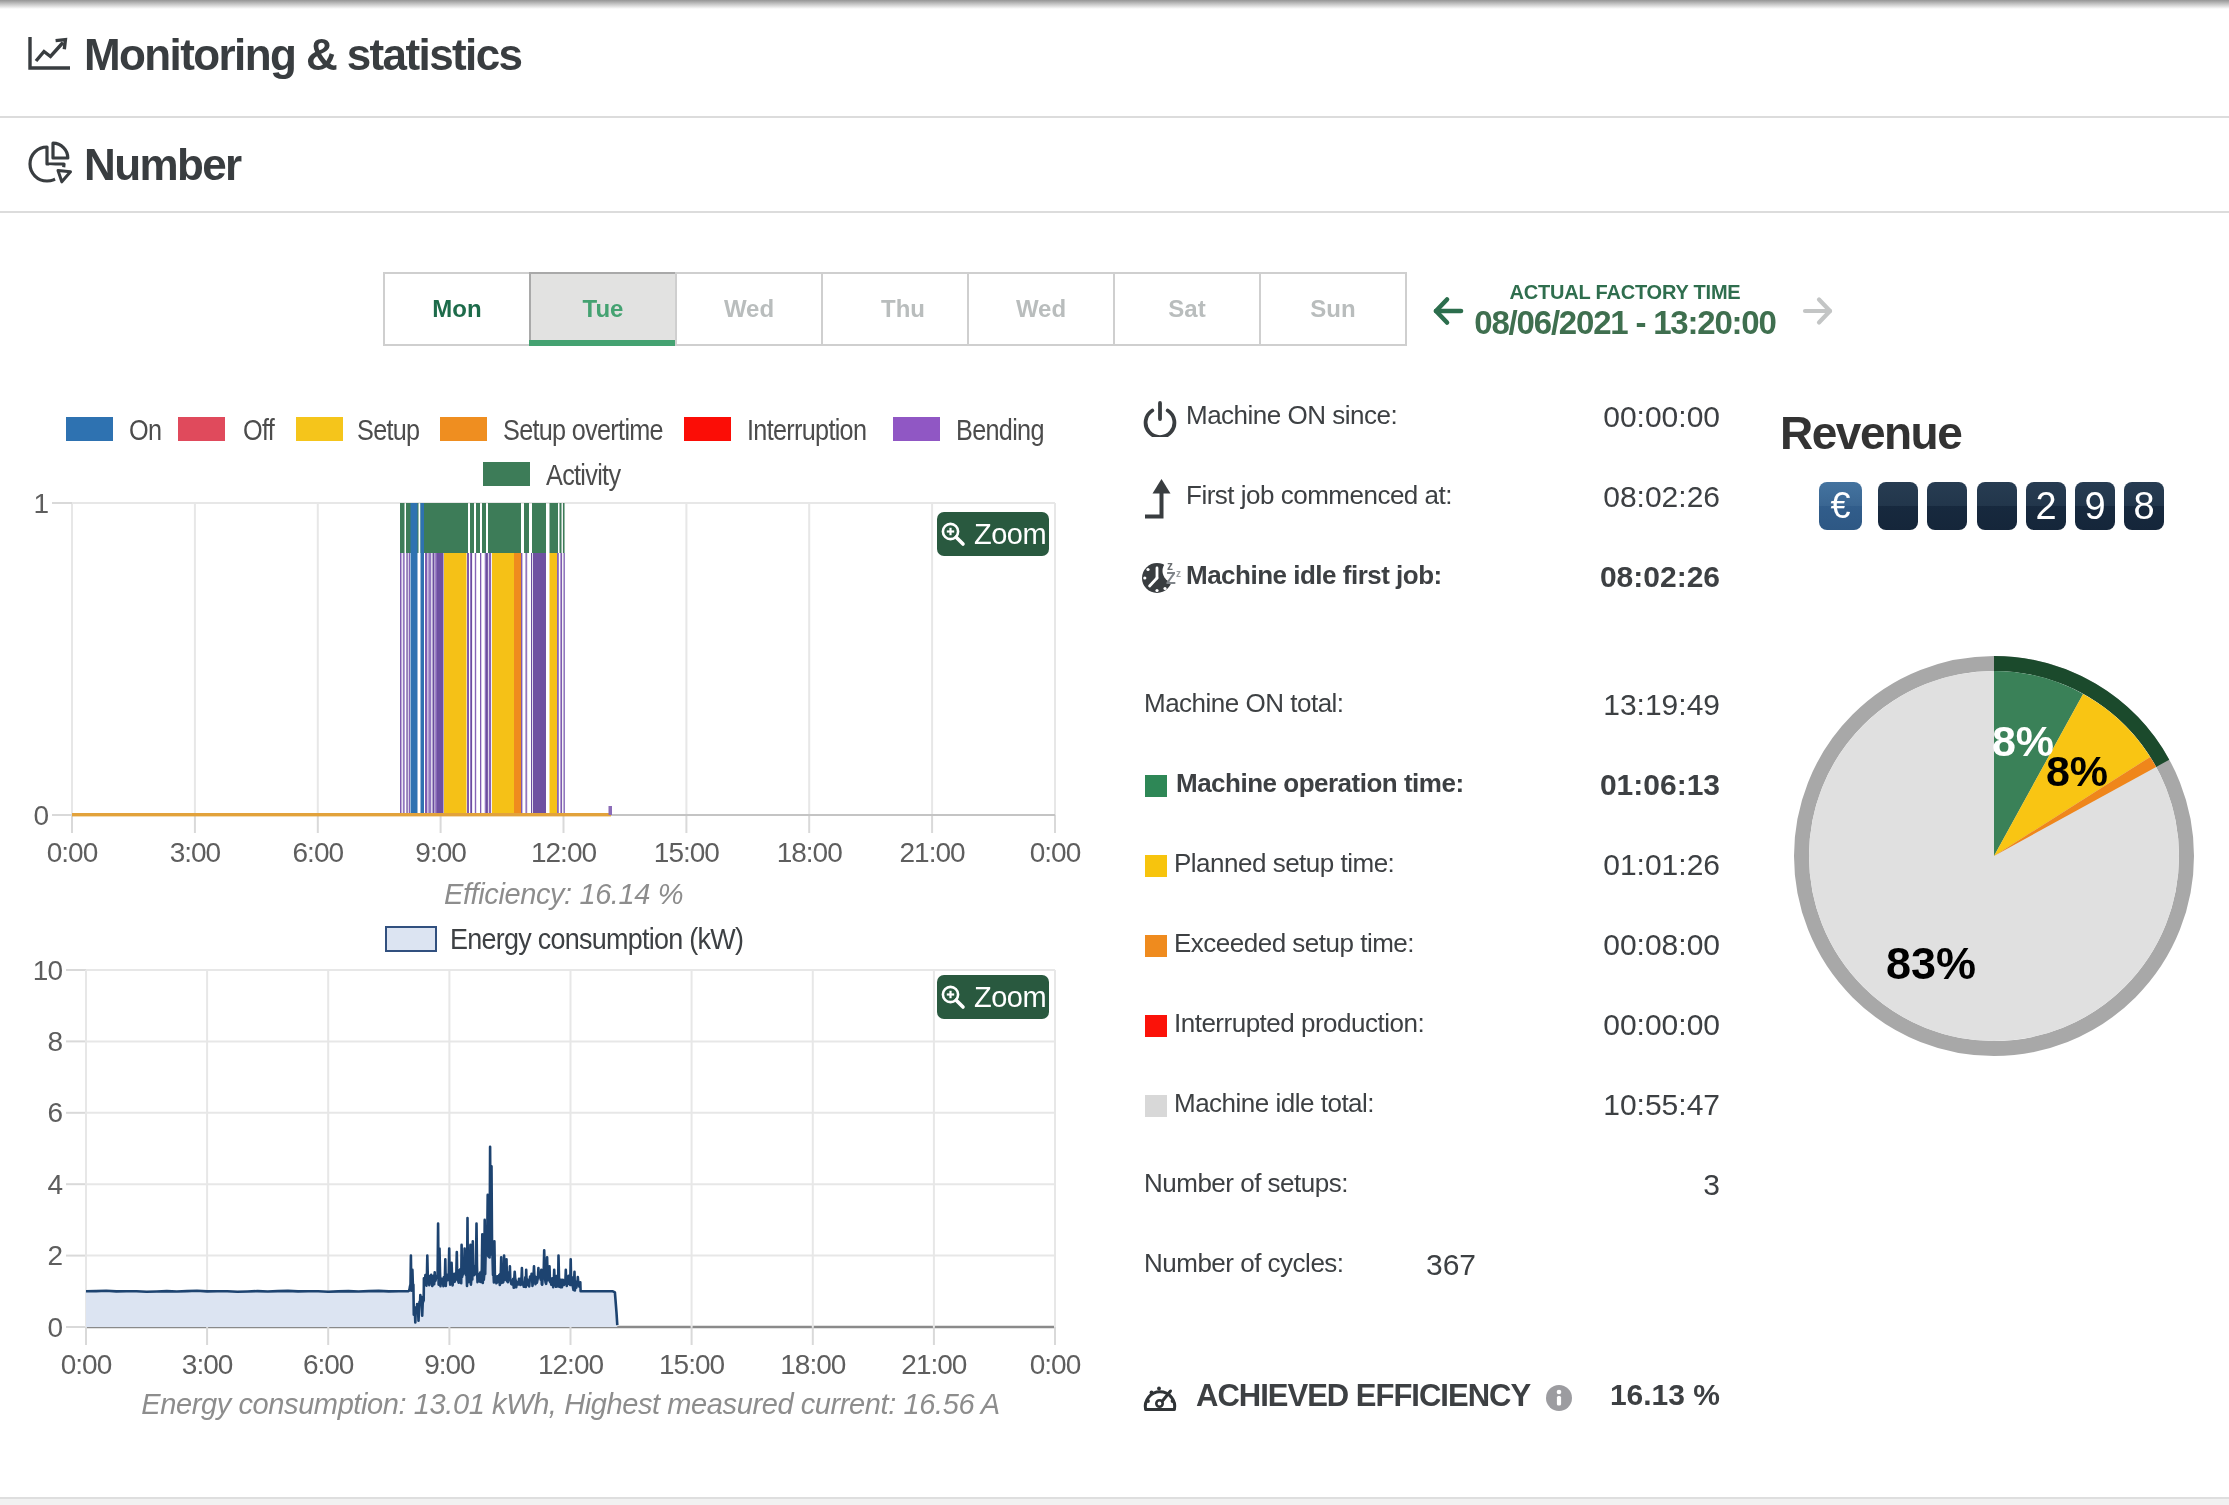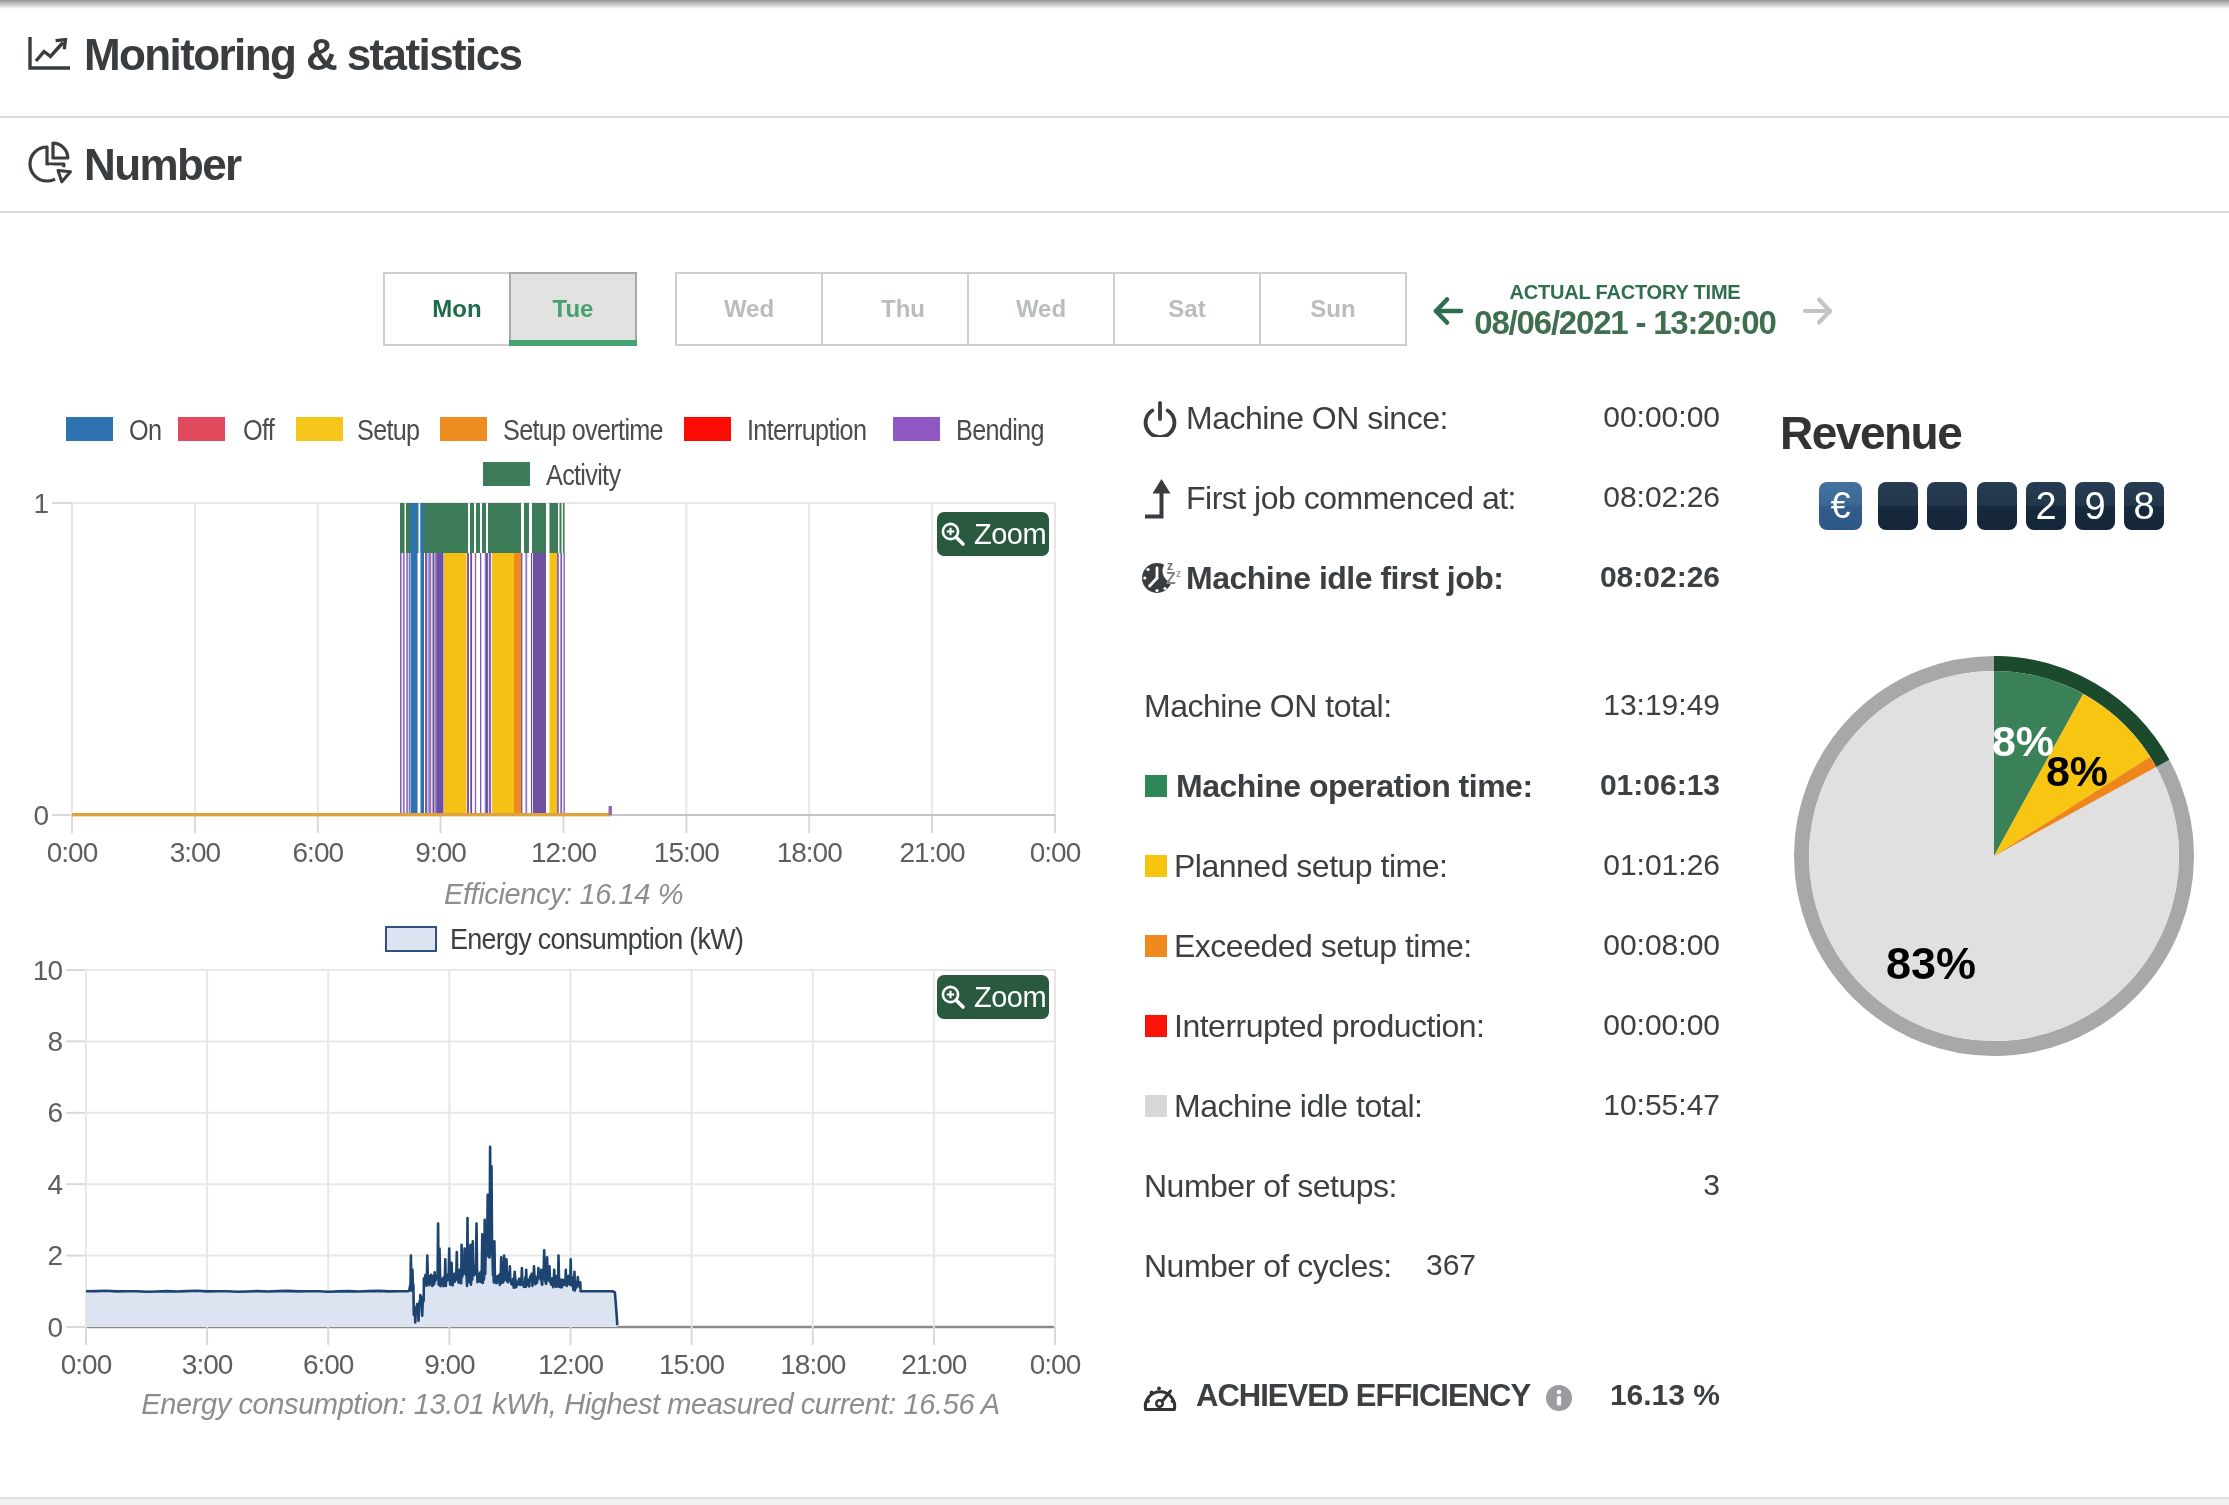--- a/index.html
+++ b/index.html
@@ -7,21 +7,21 @@
 .tab{top:272px;height:74px;background:#fff;border:2px solid #cfcfcf;box-sizing:border-box;
      font-size:24px;font-weight:bold;color:#b9bdbd;display:flex;align-items:center;justify-content:center}
 .tabmon{color:#1d6b4a}
 .tabsel{background:#e2e2e1;border-color:#a9a9a9;color:#44a271;position:absolute}
 .tabund{position:absolute;left:-2px;right:-2px;bottom:-2px;height:6px;background:#44a271}
 .ax{font-size:28px;fill:#5e5e5e;letter-spacing:-1px}
 .leglbl{font-size:29px;color:#4c4c4c;letter-spacing:-.8px;transform:scaleX(.87);transform-origin:left center}
 .zoombtn{width:112px;height:44px;background:#29593f;border-radius:7px;color:#fff;font-size:29px;
          display:flex;align-items:center;justify-content:center;letter-spacing:-.5px}
 .cap{font-size:29px;font-style:italic;color:#8d8d8d;letter-spacing:-.4px}
-.statlbl{font-size:32px;color:#3d4043;white-space:nowrap;letter-spacing:-.5px}
+.statlbl{font-size:26px;color:#3d4043;white-space:nowrap;letter-spacing:-.5px}
 .statval{font-size:30px;color:#3d4043}
 .b{font-weight:bold}
 .eurotile{width:43px;height:48px;border-radius:8px;background:linear-gradient(#44739f 0%,#3a6692 50%,#315d8b 50%,#2e5884 100%);
           color:#fff;font-size:36px;display:flex;align-items:center;justify-content:center}
 .digtile{width:40px;height:48px;border-radius:8px;background:linear-gradient(#273c52 0%,#22364b 50%,#17293e 50%,#15263a 100%);
          color:#fff;font-size:38px;display:flex;align-items:center;justify-content:center}
 </style></head><body>
 <div class="abs" style="left:0;top:0;width:2229px;height:9px;background:linear-gradient(rgba(85,85,85,.62),rgba(255,255,255,0))"></div>
 <div class="abs" style="left:0;top:0;width:2229px;height:116px;border-bottom:2px solid #dcdcdc"></div>
 <svg class="abs" style="left:27px;top:35px" width="44" height="36" viewBox="0 0 44 36">
@@ -32,21 +32,21 @@
 <div class="abs hdr" style="left:84px;top:30px">Monitoring &amp; statistics</div>
 <div class="abs" style="left:0;top:118px;width:2229px;height:93px;border-bottom:2px solid #dcdcdc"></div>
 <svg class="abs" style="left:27px;top:141px" width="46" height="44" viewBox="0 0 46 44">
 <path d="M20 6 A17 17 0 1 0 37 23 L20 23 Z" fill="none" stroke="#393d40" stroke-width="3.2" stroke-linejoin="round"></path>
 <path d="M26 2.2 A14.8 14.8 0 0 1 40.8 17 L26 17 Z" fill="none" stroke="#393d40" stroke-width="3.2" stroke-linejoin="round"></path>
 <path d="M22 24 L45 27.5 L31 45 Z" fill="#fff"></path>
 <path d="M31 29.5 L43.5 30.8 L34.8 40.8 Z" fill="none" stroke="#393d40" stroke-width="3" stroke-linejoin="round"></path>
 </svg>
 <div class="abs hdr" style="left:84px;top:140px">Number</div>
 <div class="abs tab tabmon" style="left:383px;width:148px">Mon</div>
-<div class="abs tab tabsel" style="left:509px;width:128px">Tue<div class="tabund"></div></div>
+<div class="abs tab tabsel" style="left:529px;width:148px">Tue<div class="tabund"></div></div>
 <div class="abs tab" style="left:675px;width:148px">Wed</div>
 <div class="abs tab" style="left:821px;width:164px">Thu</div>
 <div class="abs tab" style="left:967px;width:148px">Wed</div>
 <div class="abs tab" style="left:1113px;width:148px">Sat</div>
 <div class="abs tab" style="left:1259px;width:148px">Sun</div>
 <svg class="abs" style="left:1432px;top:296px" width="32" height="30" viewBox="0 0 32 30">
 <line x1="4" y1="15" x2="29" y2="15" stroke="#2c6e4d" stroke-width="4.6" stroke-linecap="round"></line>
 <path d="M15 3.5 L4 15 L15 26.5" fill="none" stroke="#2c6e4d" stroke-width="4.6" stroke-linecap="round" stroke-linejoin="round"></path>
 </svg>
 <svg class="abs" style="left:1802px;top:296px" width="32" height="30" viewBox="0 0 32 30">

